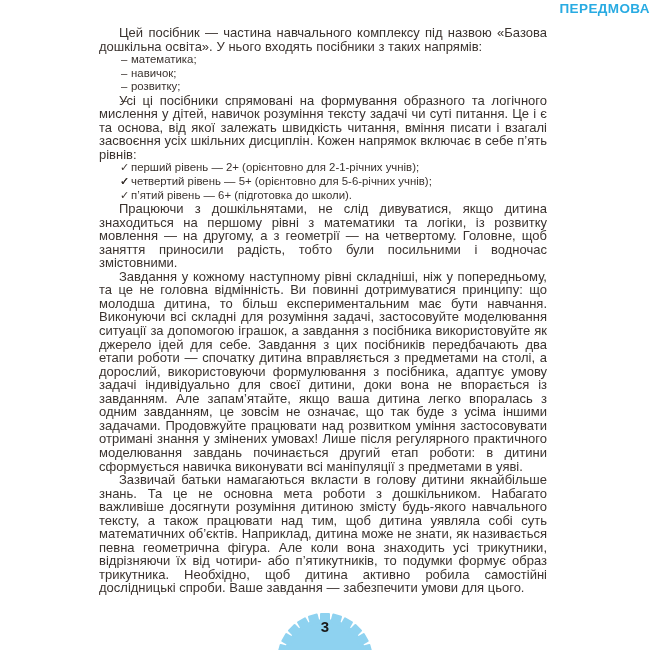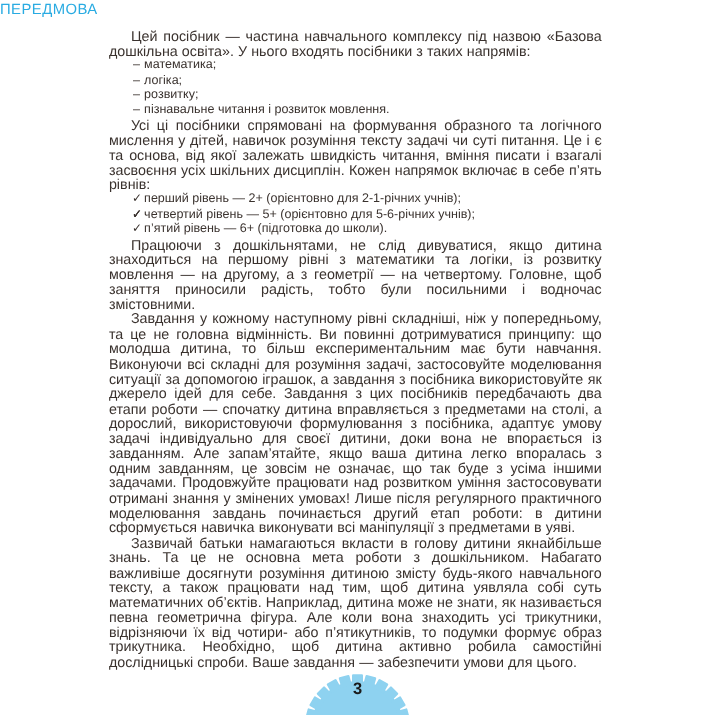--- a/index.html
+++ b/index.html
@@ -23,23 +23,23 @@
     top: 0;
     width: 650px;
     height: 650px;
   }
 
   .page-title {
     position: absolute;
     left: 0;
     top: 1px;
     width: 650px;
-    text-align: left;
+    text-align: right;
     font-size: 13.5px;
-    font-weight: normal;
+    font-weight: bold;
     letter-spacing: 0.4px;
     color: #29abe2;
     line-height: 16px;
   }
 
   .content {
     position: absolute;
     left: 99px;
     top: 26px;
     width: 448px;
@@ -122,29 +122,28 @@
 
     <p class="para">Цей посібник — частина навчального комплексу під назвою «Базова дошкільна освіта». У нього входять посібники з таких напрямів:</p>
 
     <ul class="list">
       <li>
         <span class="marker dash">–</span>
         <span class="li-text">математика;</span>
       </li>
       <li>
         <span class="marker dash">–</span>
-        <span class="li-text">логіка;</span>
+        <span class="li-text">навичок;</span>
       </li>
       <li>
         <span class="marker dash">–</span>
         <span class="li-text">розвитку;</span>
       </li>
       <li>
         <span class="marker dash">–</span>
-        <span class="li-text">пізнавальне читання і розвиток мовлення.</span>
       </li>
     </ul>
 
     <p class="para">Усі ці посібники спрямовані на формування образного та логічного мислення у дітей, навичок розуміння тексту задачі чи суті питання. Це і є та основа, від якої залежать швидкість читання, вміння писати і взагалі засвоєння усіх шкільних дисциплін. Кожен напрямок включає в себе п’ять рівнів:</p>
 
     <ul class="list">
       <li>
         <span class="marker check">✓</span>
         <span class="li-text">перший рівень — 2+ (орієнтовно для 2-1-річних учнів);</span>
       </li>

